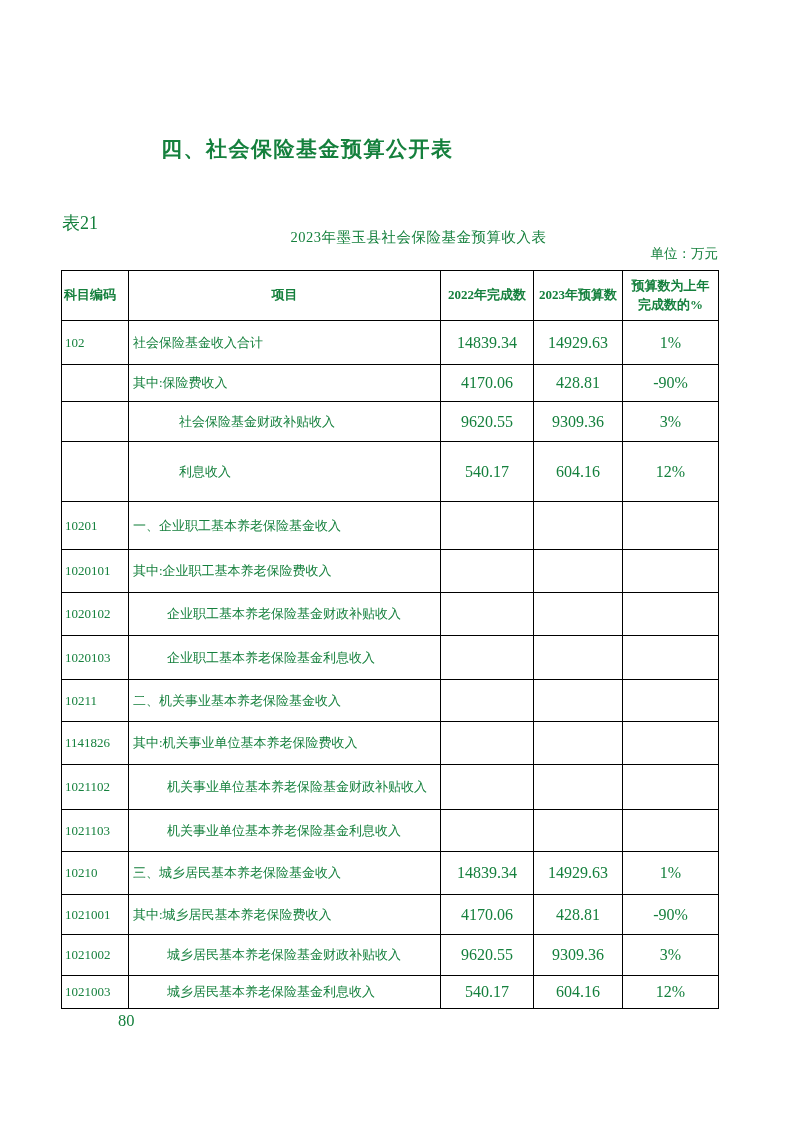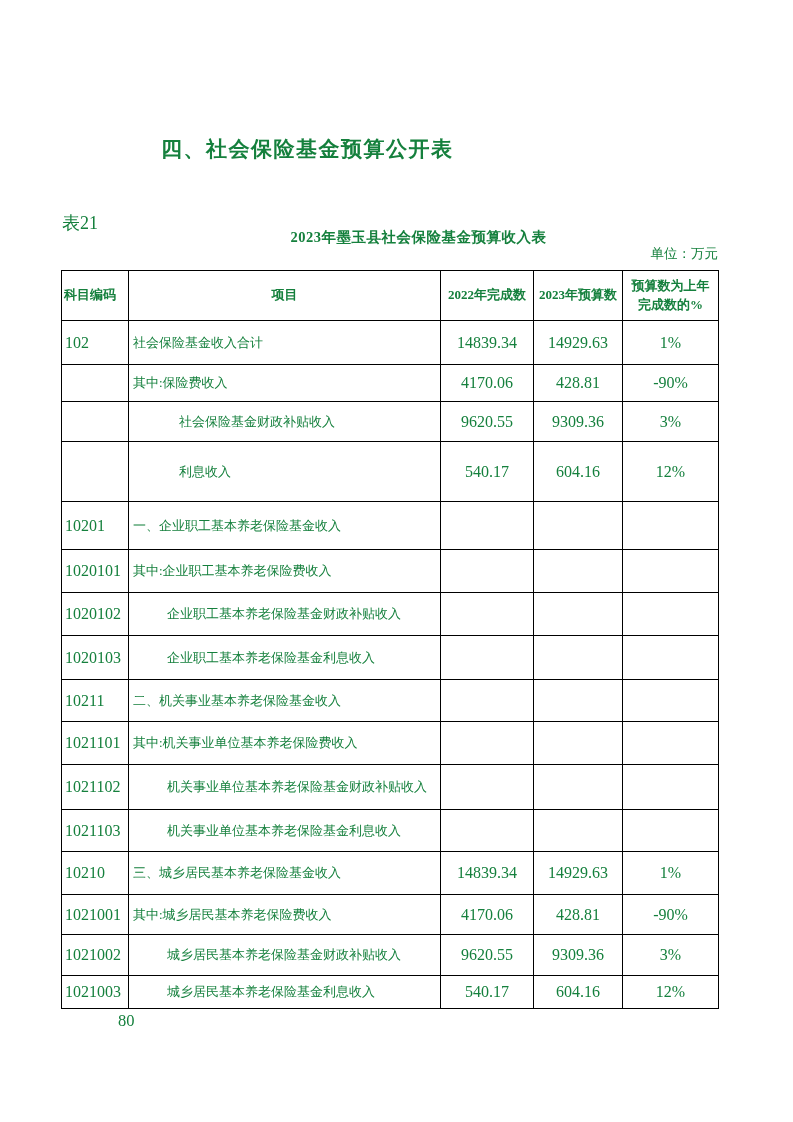--- a/index.html
+++ b/index.html
@@ -28,21 +28,21 @@
     top: 211px;
     font-size: 18px;
   }
   .table-title {
     position: absolute;
     left: 90px;
     top: 228px;
     width: 657px;
     text-align: center;
     font-size: 14.5px;
-    font-weight: bold;
+    font-weight: normal;
     letter-spacing: 0.5px;
   }
   .unit-note {
     position: absolute;
     left: 61px;
     top: 245px;
     width: 657px;
     text-align: right;
     font-size: 13.5px;
   }
@@ -64,21 +64,21 @@
   th {
     font-size: 13px;
     font-weight: bold;
     padding: 0 3px;
     text-align: center;
     line-height: 1.45;
   }
   th.h-code { text-align: left; padding-left: 2px; letter-spacing: 0; }
   th.h-pct { white-space: pre-line; }
   td.c-code {
-    font-size: 16px;
+    font-size: 13px;
     text-align: left;
     padding: 0 2px 0 3px;
   }
   td.c-item {
     font-size: 13px;
     text-align: left;
     padding: 0 4px;
     line-height: 1.35;
   }
   td.c-num, td.c-pct {
@@ -206,21 +206,21 @@
         <td class="c-pct"></td>
       </tr>
       <tr>
         <td class="c-code">10211</td>
         <td class="c-item">二、机关事业基本养老保险基金收入</td>
         <td class="c-num"></td>
         <td class="c-num"></td>
         <td class="c-pct"></td>
       </tr>
       <tr>
-        <td class="c-code">1021101</td>
+        <td class="c-code">1141826</td>
         <td class="c-item">其中:机关事业单位基本养老保险费收入</td>
         <td class="c-num"></td>
         <td class="c-num"></td>
         <td class="c-pct"></td>
       </tr>
       <tr>
         <td class="c-code">1021102</td>
         <td class="c-item">机关事业单位基本养老保险基金财政补贴收入</td>
         <td class="c-num"></td>
         <td class="c-num"></td>

